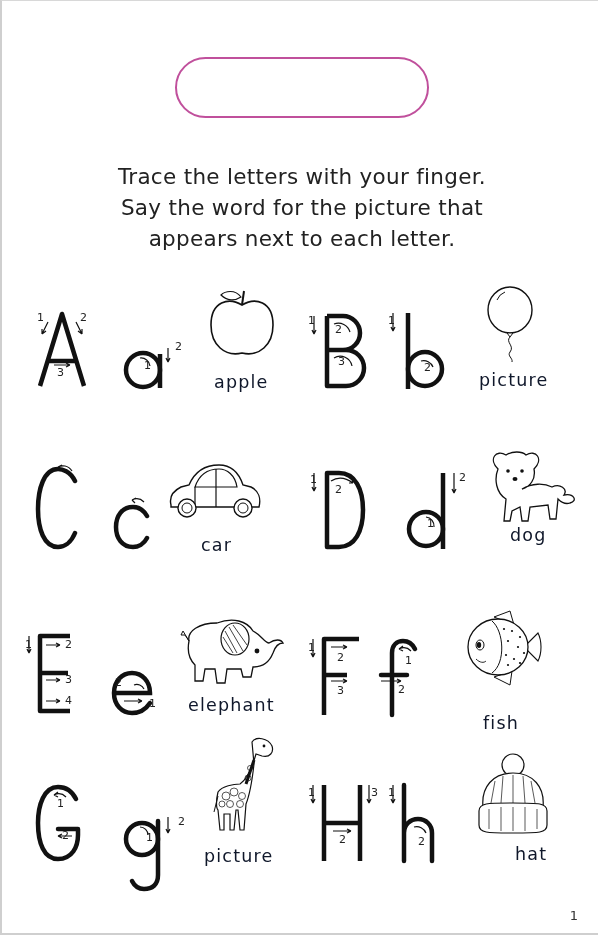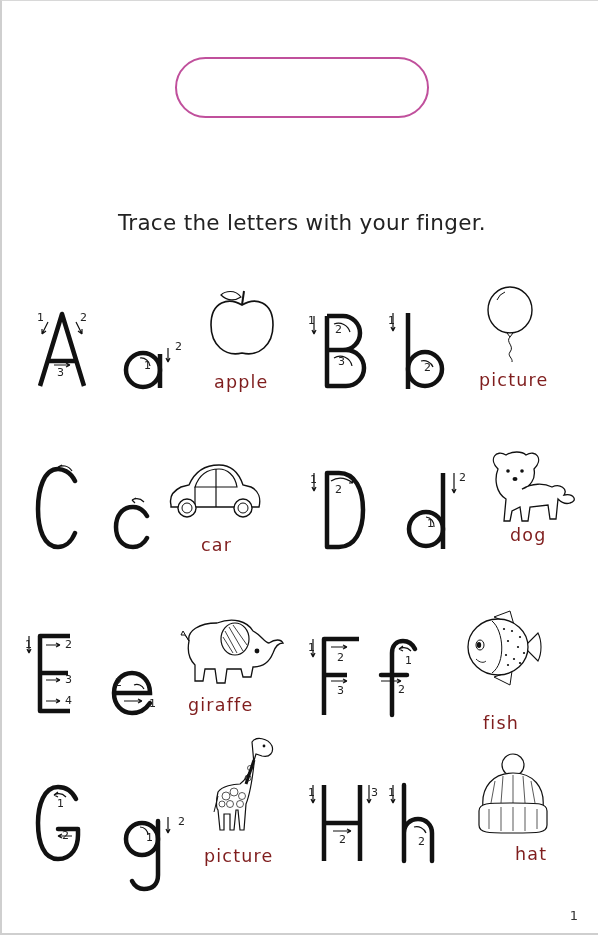--- a/index.html
+++ b/index.html
@@ -1,34 +1,36 @@
 <!DOCTYPE html>
 <html><head>
 <meta charset="utf-8">
 <style>
   html, body { margin:0; padding:0; background:#fff; }
   body { width:600px; height:938px; position:relative; overflow:hidden; font-family:"DejaVu Sans", sans-serif; color:#1a1a1a; }
   .page { position:absolute; left:0; top:0; width:598px; height:935px; border-left:2px solid #cfcfcf; border-top:1px solid #d8d8d8; border-bottom:2px solid #cfcfcf; box-sizing:border-box; }
   .name-box { position:absolute; left:173px; top:56px; width:254px; height:61px; border:2px solid #c0509c; border-radius:31px; box-sizing:border-box; }
   .instructions { position:absolute; left:80px; top:160px; width:440px; text-align:center; font-size:21.5px; line-height:31px; color:#222; letter-spacing:0.3px; }
-  .instructions div { white-space:nowrap;margin-top:46px; }
-  .word { position:absolute; font-size:17.5px; letter-spacing:1.2px; color:#7f1d1d; white-space:nowrap; }
+  .instructions div { white-space:nowrap; }
+  .word { position:absolute; font-size:17.5px; letter-spacing:1.2px; color:#0f172a; white-space:nowrap; }
   .num { position:absolute; font-size:11px; color:#222; }
   svg { position:absolute; overflow:visible; }
   .pagenum { position:absolute; right:20px; top:907px; font-size:13px; color:#333; }
 </style>
 </head>
 <body>
 
 <div class="page">
 
   <div class="name-box"></div>
 
   <div class="instructions">
     <div>Trace the letters with your finger.</div>
+    <div>Say the word for the picture that</div>
+    <div>appears next to each letter.</div>
   </div>
 
   <svg style="left:30px;top:305px" width="60" height="85" viewBox="0 0 60 85">
     <path d="M8 80 L30 8 L52 80 M16 55 L44 55" stroke="#111" stroke-width="4.5" fill="none" stroke-linejoin="round"></path>
     <path d="M16 16 L10 28 M10 28 l0 -5 M10 28 l4 -3" stroke="#111" stroke-width="1.2" fill="none"></path>
     <path d="M44 16 L50 28 M50 28 l0 -5 M50 28 l-4 -3" stroke="#111" stroke-width="1.2" fill="none"></path>
     <path d="M22 59 L38 59 M38 59 l-4 -2 M38 59 l-4 2" stroke="#111" stroke-width="1.2" fill="none"></path>
   </svg>
   <span class="num" style="left:35px;top:310px">1</span>
   <span class="num" style="left:78px;top:310px">2</span>
@@ -144,21 +146,21 @@
   <span class="num" style="left:113px;top:675px">2</span>
   <span class="num" style="left:147px;top:696px">1</span>
 
   <svg style="left:175px;top:612px" width="110" height="80" viewBox="0 0 110 80">
     <path d="M12 28 C10 18 22 10 40 10 C56 4 70 8 76 18 C84 22 88 30 92 30 C98 26 104 26 106 30 C102 30 98 34 96 40 C92 50 84 54 76 54 L74 64 L66 64 L64 56 L50 56 L48 70 L40 70 L38 56 L28 56 L26 68 L18 68 L18 52 C12 46 10 38 12 28 Z" stroke="#111" stroke-width="1.3" fill="#fff"></path>
     <ellipse cx="58" cy="26" rx="14" ry="16" stroke="#111" stroke-width="1.2" fill="#fff"></ellipse>
     <path d="M48 18 L60 40 M52 14 L66 38 M56 12 L70 32 M46 24 L56 40" stroke="#111" stroke-width="0.8"></path>
     <circle cx="80" cy="38" r="2.4" fill="#111"></circle>
     <path d="M12 28 L8 22 L4 22 L6 18 Z" stroke="#111" stroke-width="1" fill="#fff"></path>
   </svg>
-  <span class="word" style="left:186px;top:694px">giraffe</span>
+  <span class="word" style="left:186px;top:694px">elephant</span>
 
   <svg style="left:305px;top:634px" width="60" height="82" viewBox="0 0 60 82">
     <path d="M52 4 L17 4 L17 80 M17 40 L40 40" stroke="#111" stroke-width="4.5" fill="none" stroke-linejoin="round"></path>
     <path d="M6 4 L6 22 M6 22 l-2 -4 M6 22 l2 -4" stroke="#111" stroke-width="1.2" fill="none"></path>
     <path d="M24 12 L40 12 M40 12 l-4 -2 M40 12 l-4 2" stroke="#111" stroke-width="1.2" fill="none"></path>
     <path d="M24 46 L40 46 M40 46 l-4 -2 M40 46 l-4 2" stroke="#111" stroke-width="1.2" fill="none"></path>
   </svg>
   <span class="num" style="left:306px;top:640px">1</span>
   <span class="num" style="left:335px;top:650px">2</span>
   <span class="num" style="left:335px;top:683px">3</span>

